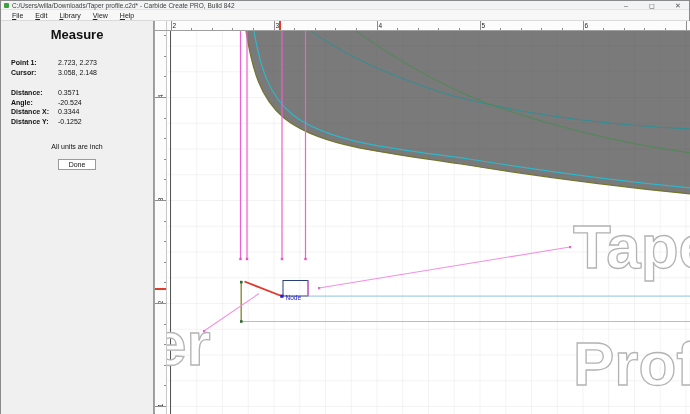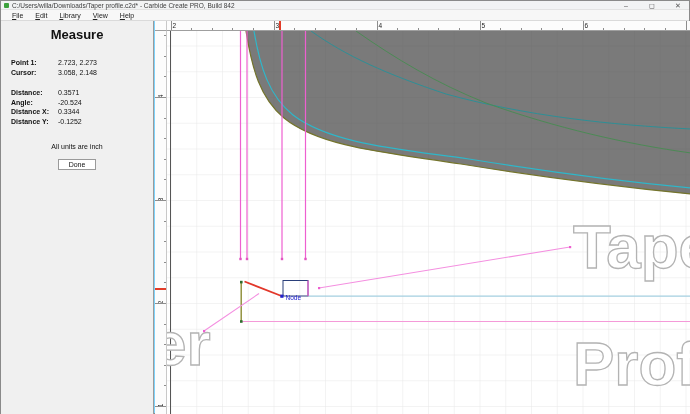--- a/index.html
+++ b/index.html
@@ -1,18 +1,18 @@
 <!DOCTYPE html>
 <html><head>
 <meta charset="utf-8">
 <style>
   * { margin:0; padding:0; box-sizing:border-box; }
   html,body { width:690px; height:414px; overflow:hidden; background:#fff;
               font-family:"Liberation Sans", sans-serif; }
-  .window { position:relative; width:690px; height:414px; border:1px solid #8a8a8a; background:#7dd3fc; }
+  .window { position:relative; width:690px; height:414px; border:1px solid #8a8a8a; background:#a3a3a3; }
 
   
   .titlebar { position:absolute; left:0; top:0; width:100%; height:9px; background:#f2f3f4;
               display:flex; align-items:center; border-bottom:1px solid #e3e3e3; }
   .app-icon { width:5px; height:5px; margin:0 3px 0 3px; background:#3da23d; border-radius:1px; }
   .title-text { font-size:6.5px; color:#3c3c3c; white-space:nowrap; letter-spacing:0; }
   .win-controls { position:absolute; right:2px; top:0; height:9px; display:flex; gap:16px; align-items:center; padding-right:4px; }
   .win-btn { font-size:7px; color:#555; line-height:9px; width:10px; text-align:center; cursor:default; }
 
   

